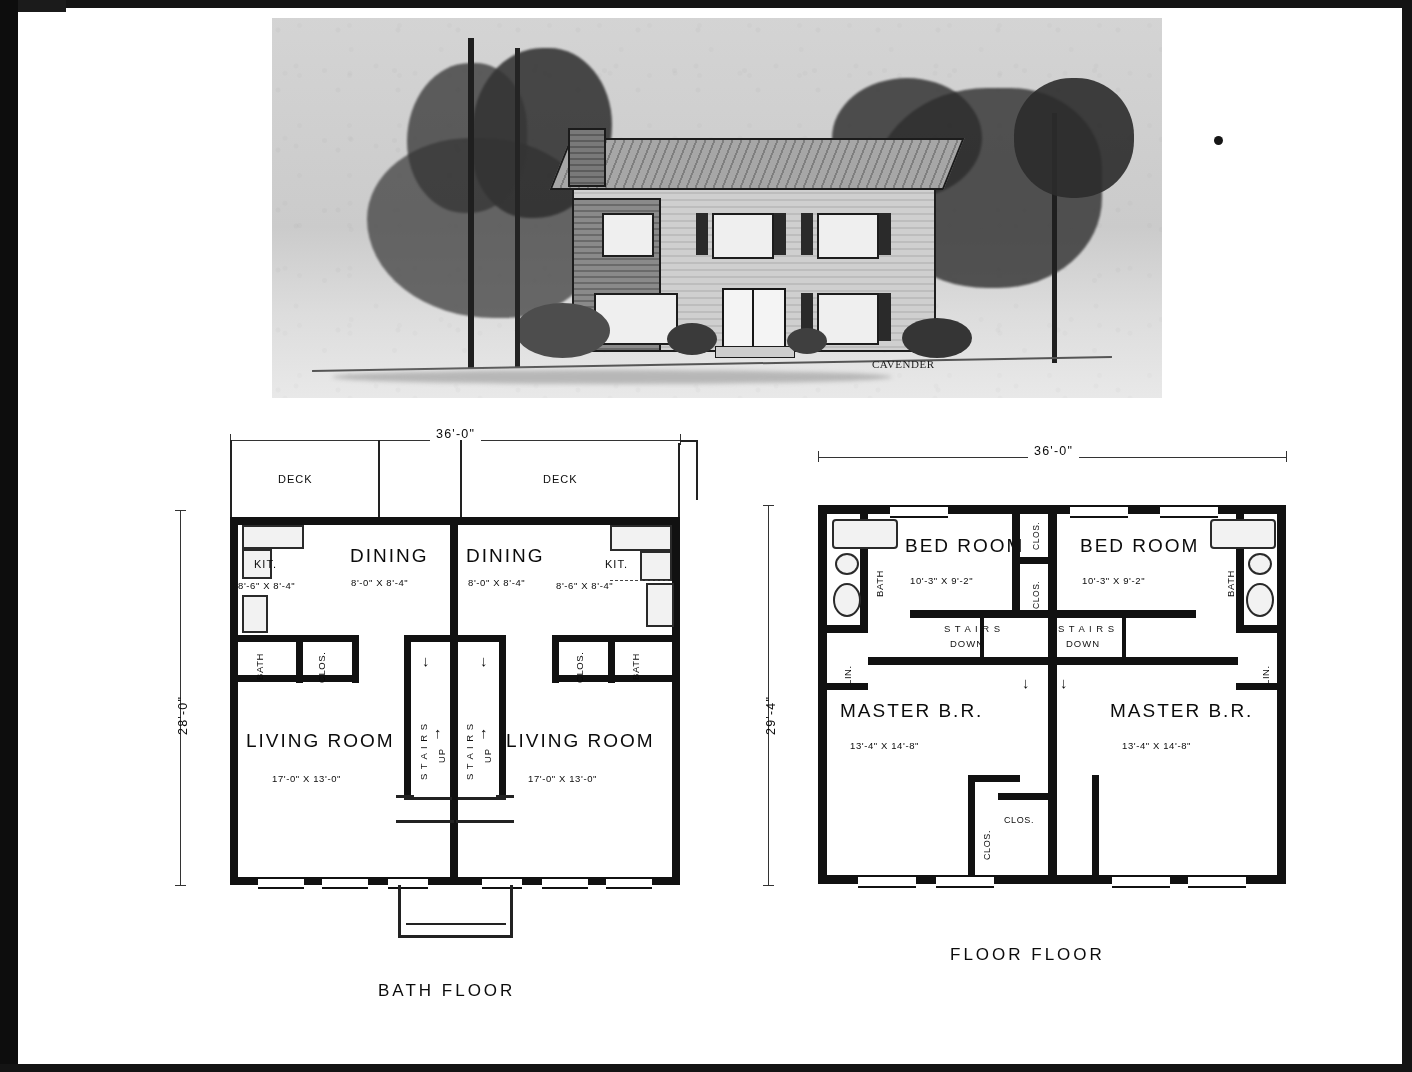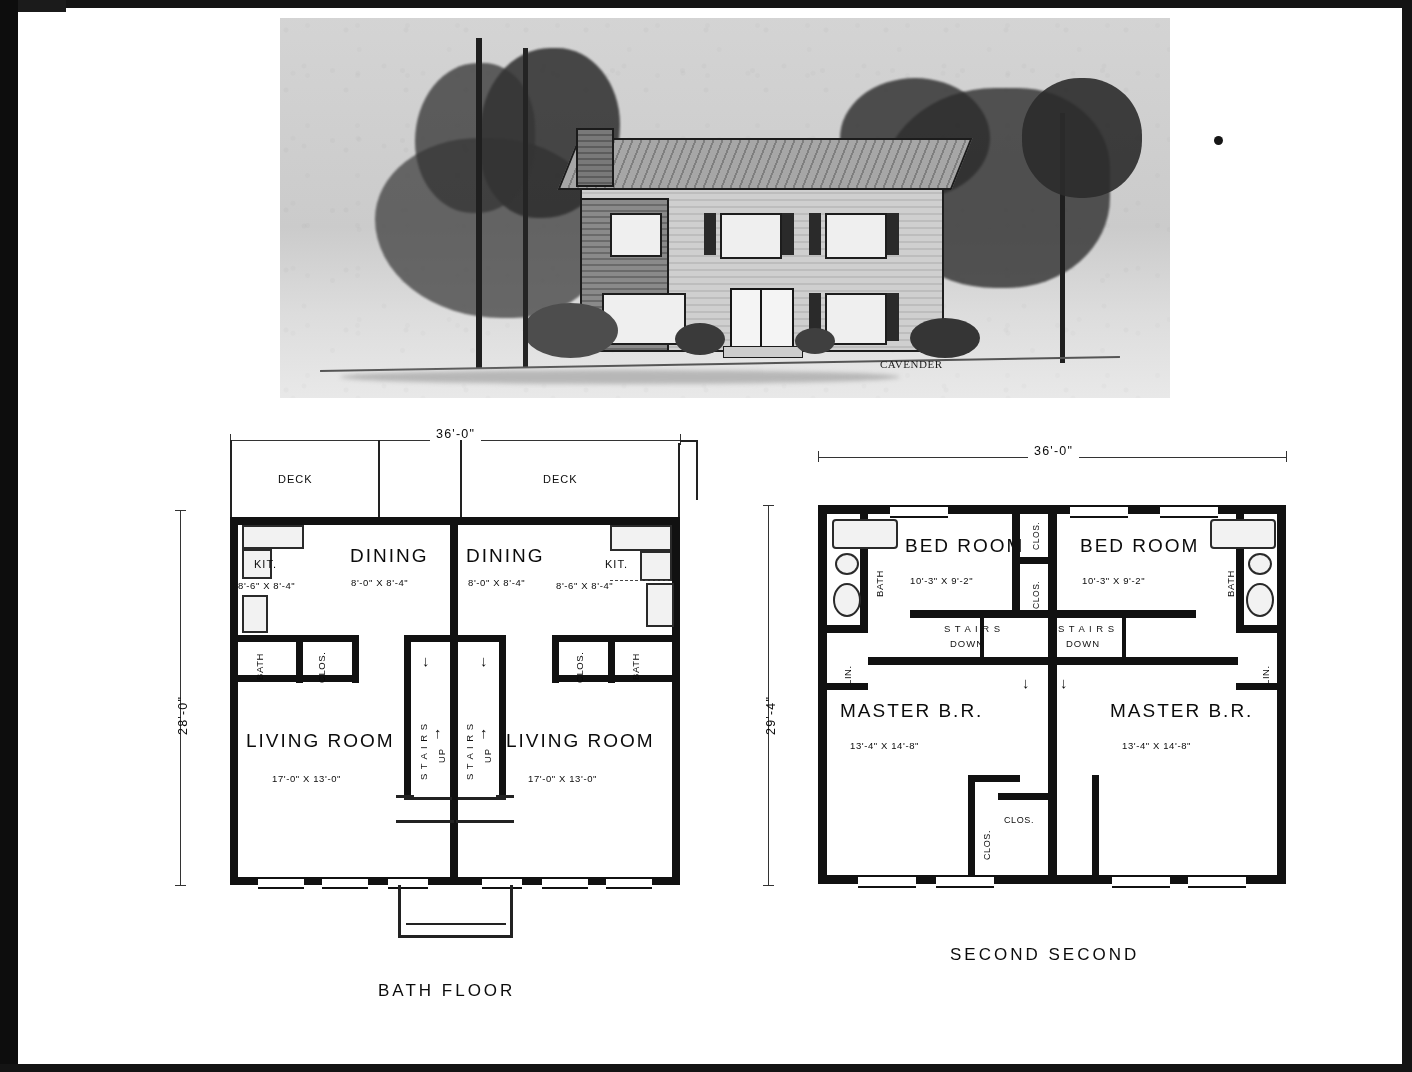--- a/index.html
+++ b/index.html
@@ -6,21 +6,21 @@
   body{width:1412px;height:1072px;font-family:"Liberation Sans",sans-serif;}
   #page{position:relative;width:1412px;height:1072px;background:#ffffff;overflow:hidden;}
   .edge-left{position:absolute;left:0;top:0;width:18px;height:1072px;background:#0d0d0d;}
   .edge-left2{position:absolute;left:18px;top:0;width:48px;height:12px;background:#1b1b1b;}
   .edge-right{position:absolute;right:0;top:0;width:10px;height:1072px;background:#141414;}
   .edge-top{position:absolute;left:0;top:0;width:1412px;height:8px;background:#141414;}
   .edge-bottom{position:absolute;left:0;bottom:0;width:1412px;height:8px;background:#141414;}
 
   
   #render{position:absolute;left:272px;top:18px;width:890px;height:380px;
-          background:#cfcfcf;overflow:hidden;margin-left:8px;}
+          background:#cfcfcf;overflow:hidden;}
   #render .grain{position:absolute;inset:0;
     background-image:
       radial-gradient(circle at 10% 20%, rgba(0,0,0,.14) 0 2px, transparent 3px),
       radial-gradient(circle at 30% 60%, rgba(0,0,0,.12) 0 2px, transparent 3px),
       radial-gradient(circle at 55% 15%, rgba(0,0,0,.10) 0 2px, transparent 3px),
       radial-gradient(circle at 75% 75%, rgba(0,0,0,.13) 0 2px, transparent 3px),
       radial-gradient(circle at 88% 35%, rgba(0,0,0,.10) 0 2px, transparent 3px),
       radial-gradient(circle at 20% 85%, rgba(0,0,0,.11) 0 2px, transparent 3px);
     background-size:60px 60px,80px 80px,50px 50px,70px 70px,90px 90px,65px 65px;
     opacity:.85;}
@@ -319,16 +319,16 @@
     <div class="wall" style="left:283px;top:358px;width:76px;height:7px;opacity:0;"></div>
 
     <div style="position:absolute;left:150px;top:70px;width:58px;height:9px;background:#fff;border-top:2px solid #111;border-bottom:2px solid #111;"></div>
     <div style="position:absolute;left:330px;top:70px;width:58px;height:9px;background:#fff;border-top:2px solid #111;border-bottom:2px solid #111;"></div>
     <div style="position:absolute;left:420px;top:70px;width:58px;height:9px;background:#fff;border-top:2px solid #111;border-bottom:2px solid #111;"></div>
     <div style="position:absolute;left:118px;top:440px;width:58px;height:9px;background:#fff;border-top:2px solid #111;border-bottom:2px solid #111;"></div>
     <div style="position:absolute;left:196px;top:440px;width:58px;height:9px;background:#fff;border-top:2px solid #111;border-bottom:2px solid #111;"></div>
     <div style="position:absolute;left:372px;top:440px;width:58px;height:9px;background:#fff;border-top:2px solid #111;border-bottom:2px solid #111;"></div>
     <div style="position:absolute;left:448px;top:440px;width:58px;height:9px;background:#fff;border-top:2px solid #111;border-bottom:2px solid #111;"></div>
 
-    <div class="caption" style="left:210px;top:510px;">SECOND SECOND</div>
+    <div class="caption" style="left:210px;top:510px;">FLOOR FLOOR</div>
   </div>
 
 </div>
 
 </body></html>

